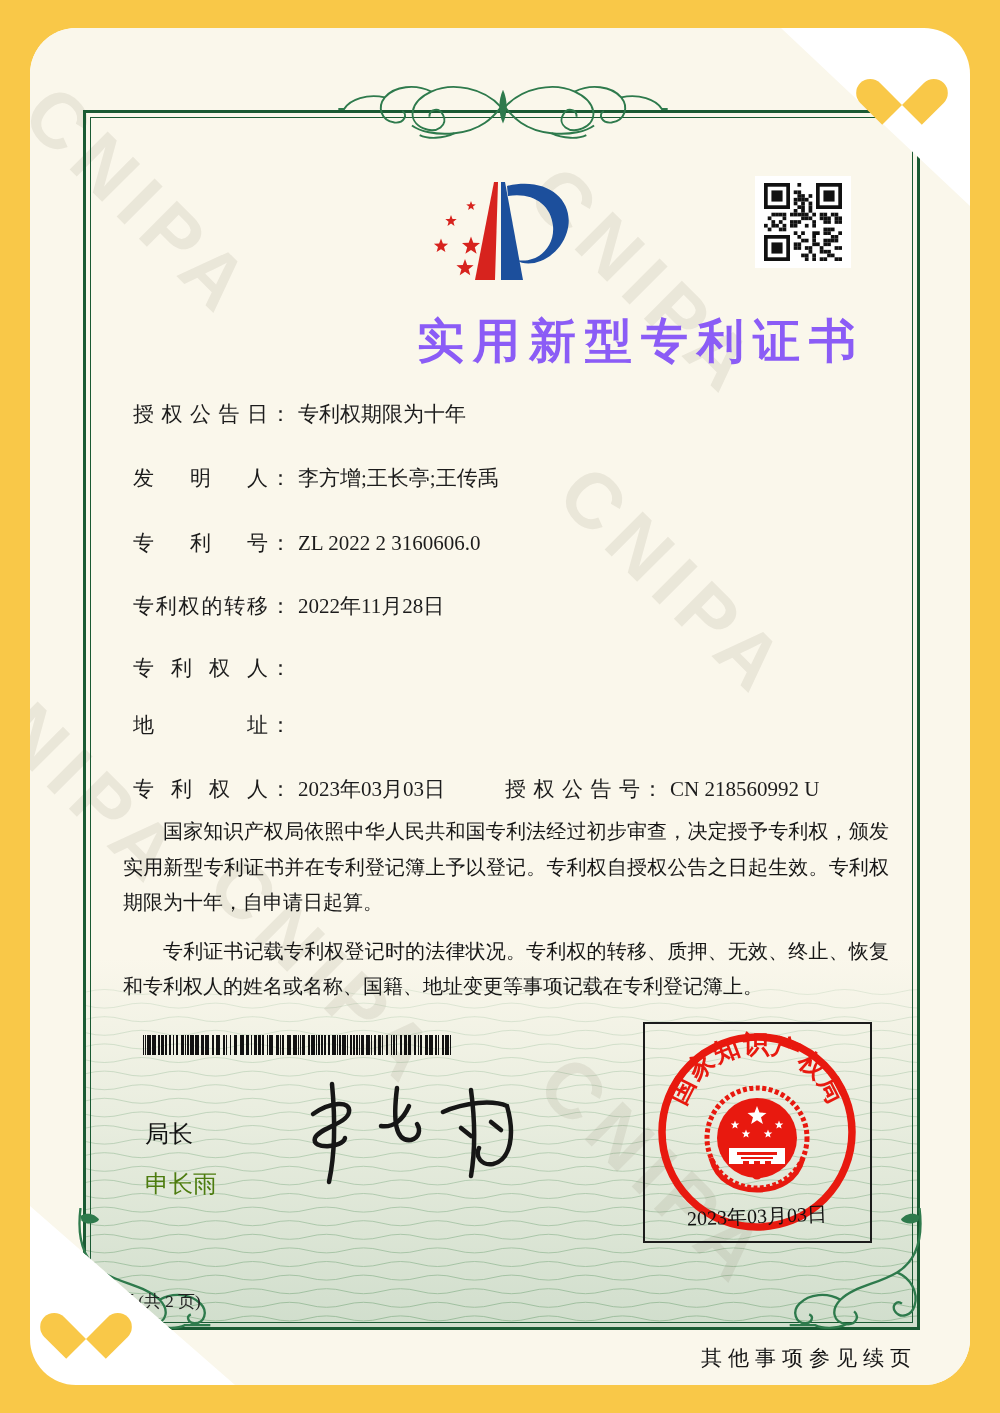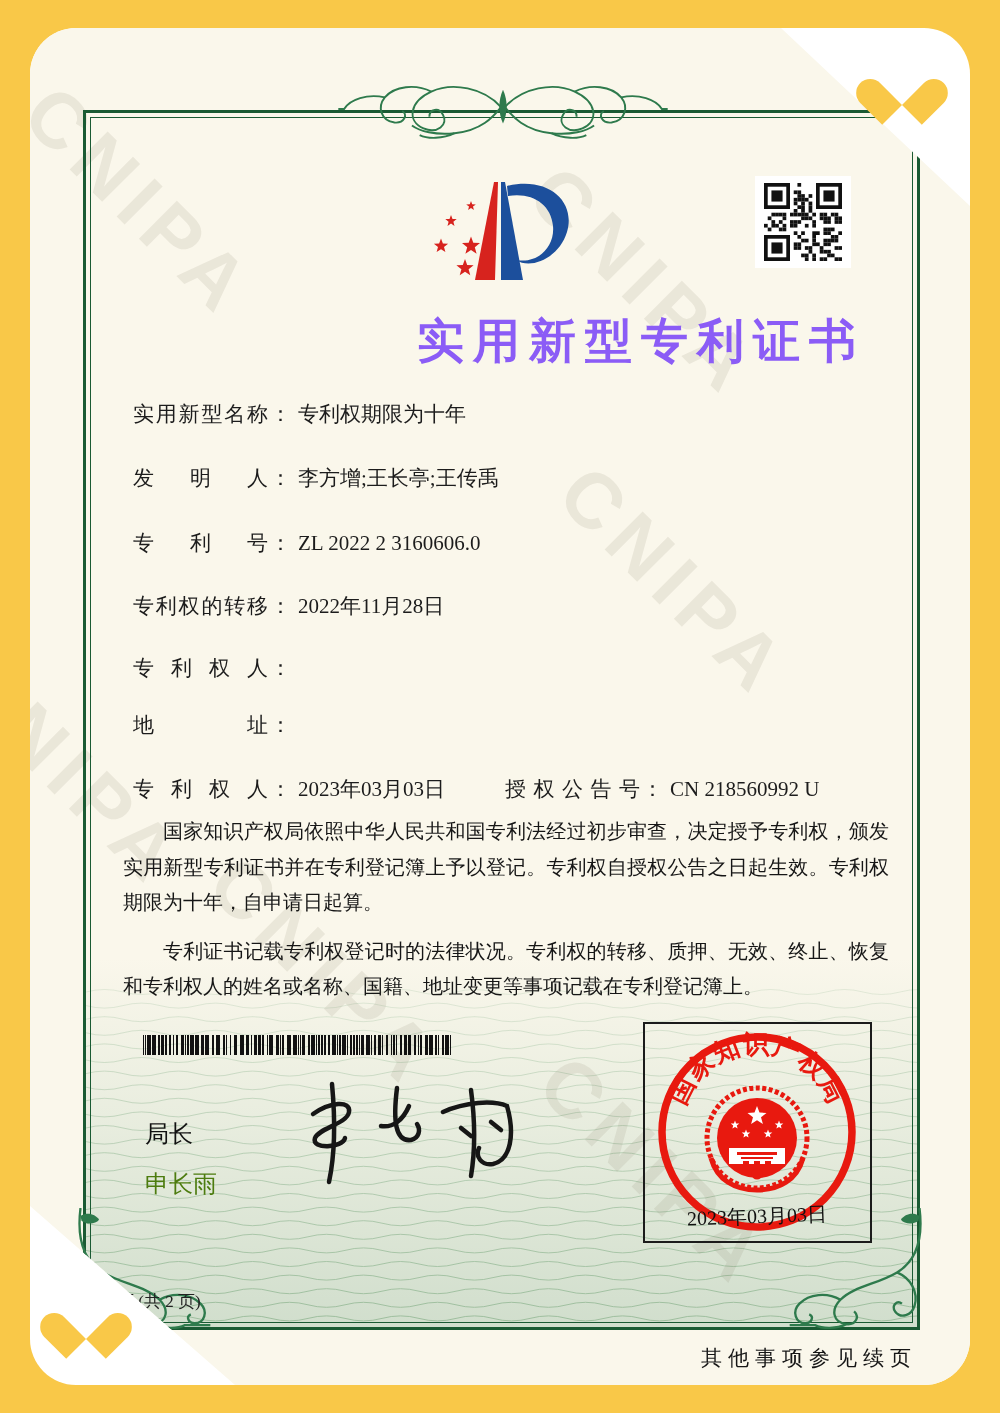--- a/index.html
+++ b/index.html
@@ -257,21 +257,21 @@
         <rect x="64" y="8" width="12" height="12" fill="#111"></rect>
         <rect x="0" y="56" width="28" height="28" fill="#111"></rect>
         <rect x="4" y="60" width="20" height="20" fill="#fff"></rect>
         <rect x="8" y="64" width="12" height="12" fill="#111"></rect>
       </svg>
   </div>
 
   <div class="abs title">实用新型专利证书</div>
 
   <div class="frow" style="top:370px">
-    <span class="flabel">实用新型名称</span>
+    <span class="flabel">授权公告日</span>
       <span class="fcolon">：</span>
     <span class="fvalue">专利权期限为十年</span>
   </div>
   <div class="frow" style="top:434px">
     <span class="flabel">发明人</span>
       <span class="fcolon">：</span>
     <span class="fvalue">李方增;王长亭;王传禹</span>
   </div>
   <div class="frow" style="top:499px">
     <span class="flabel">专利号</span>

